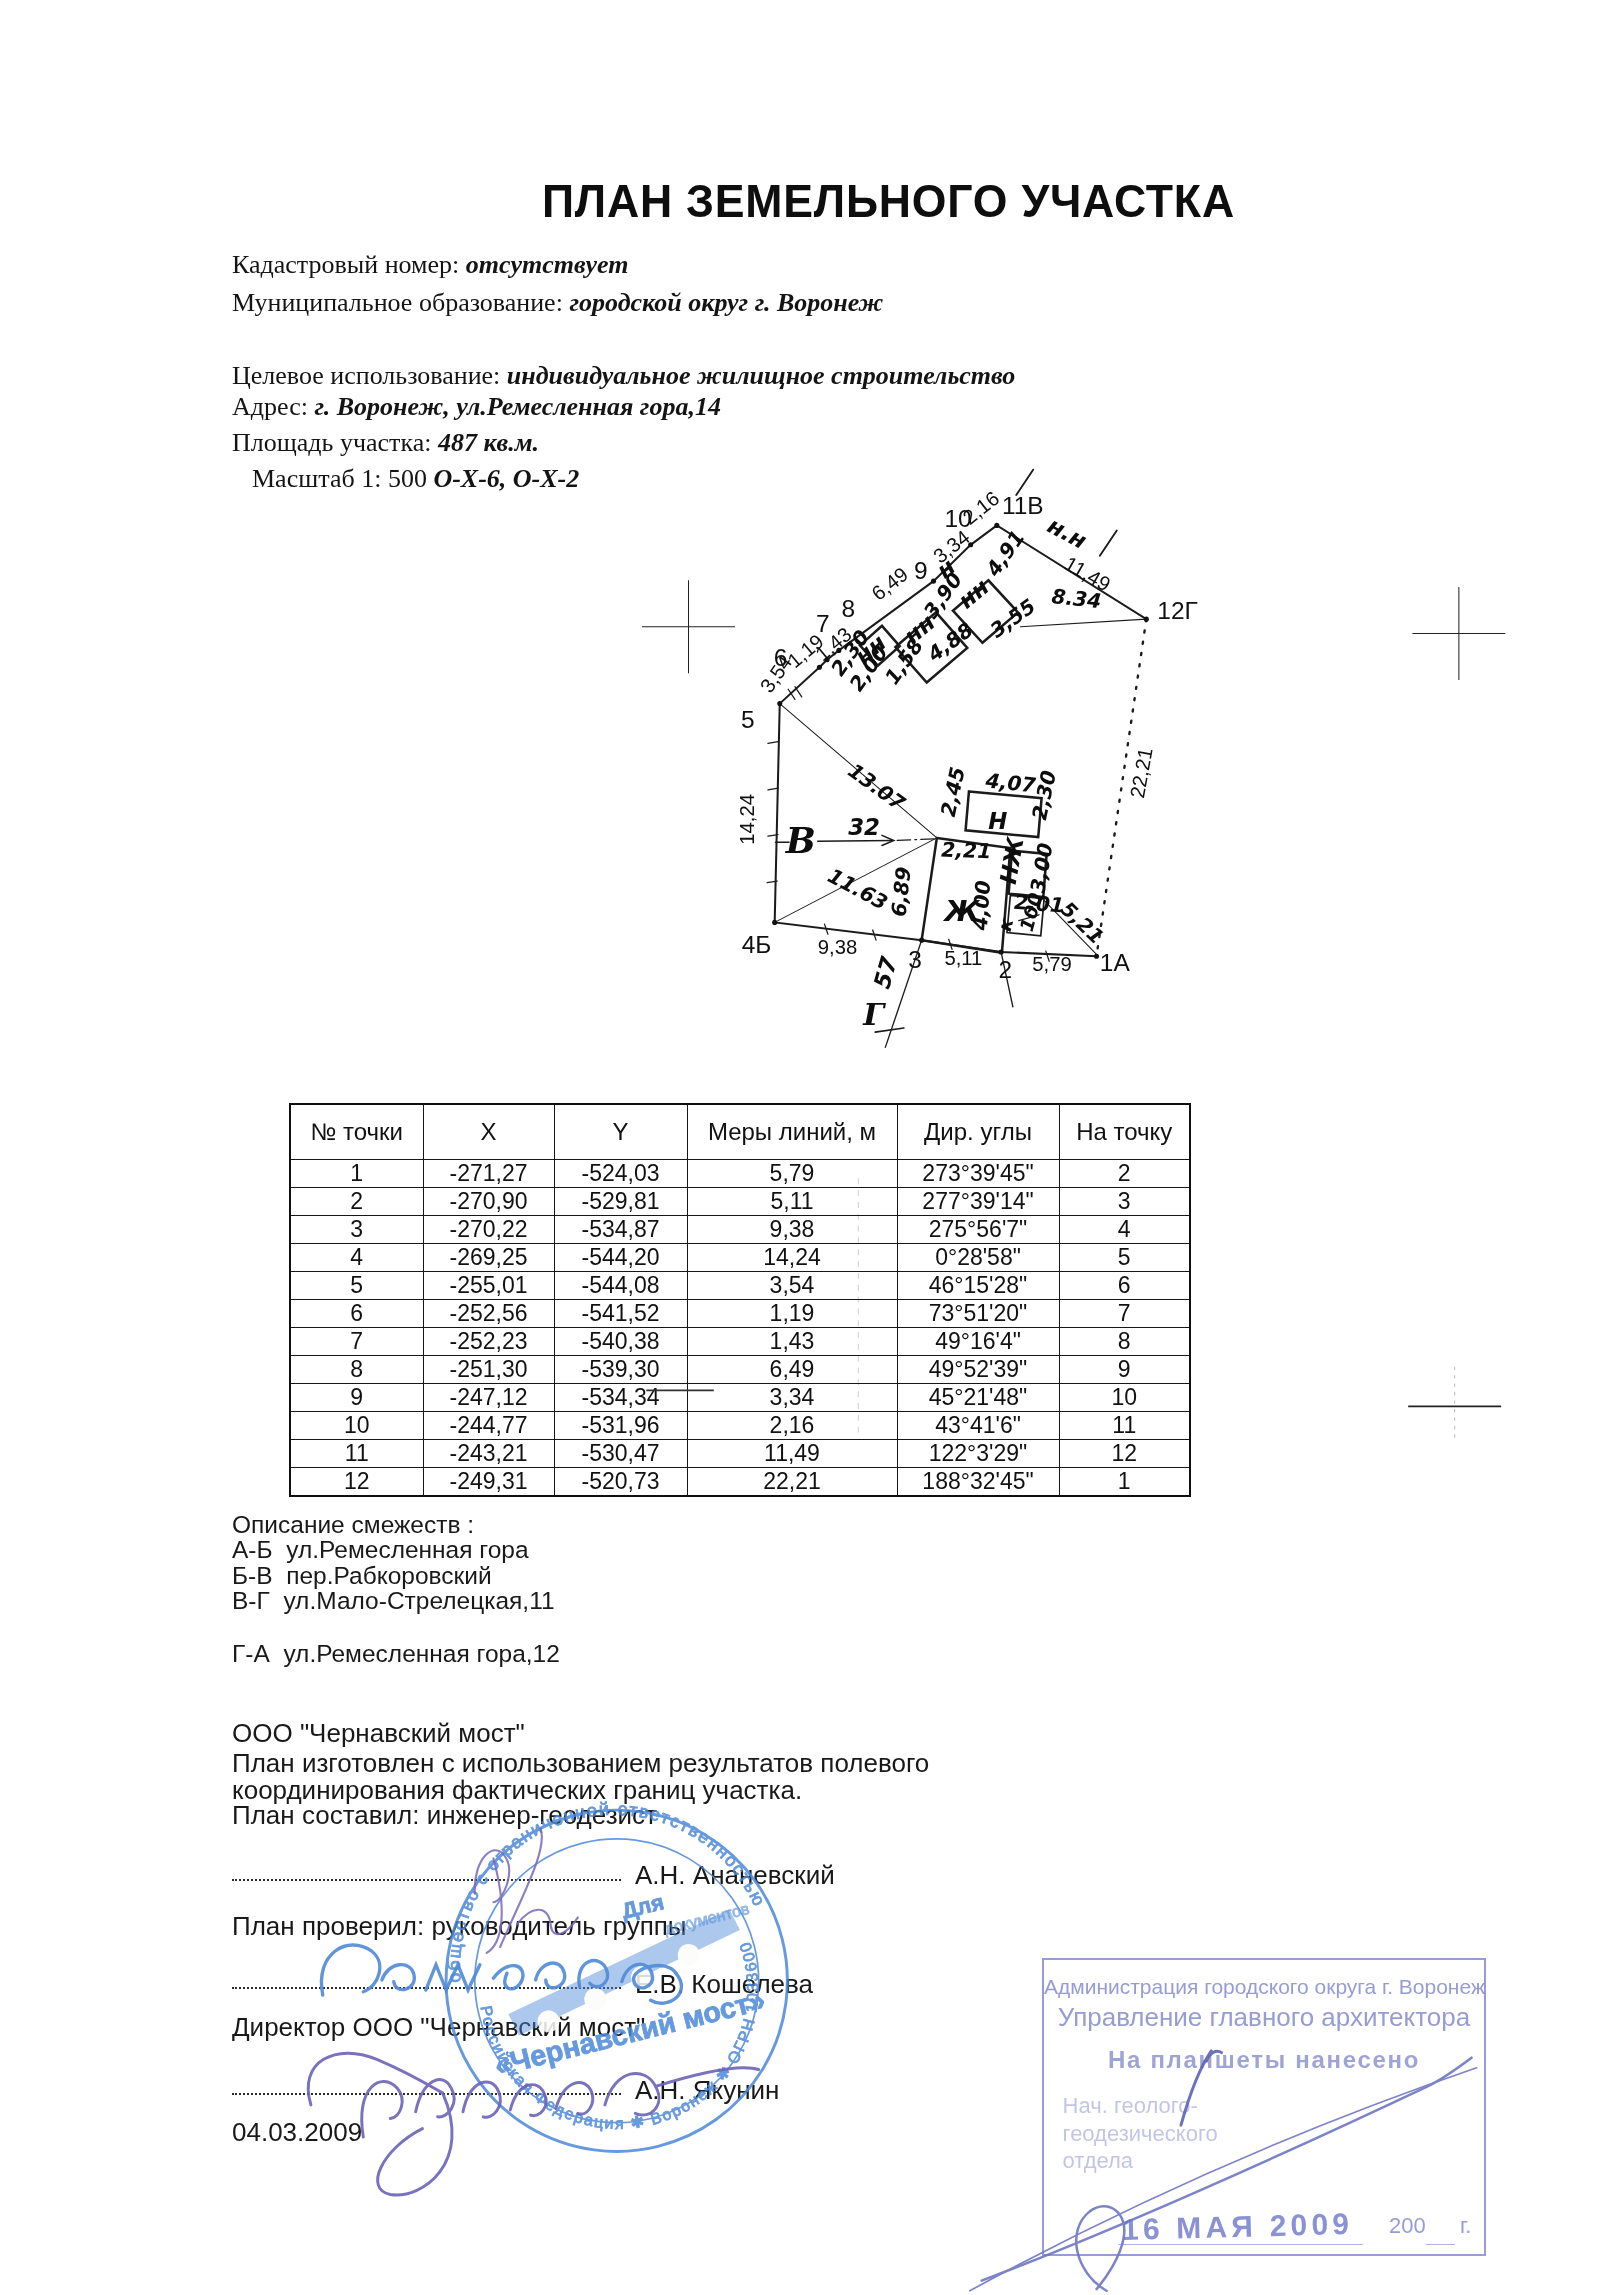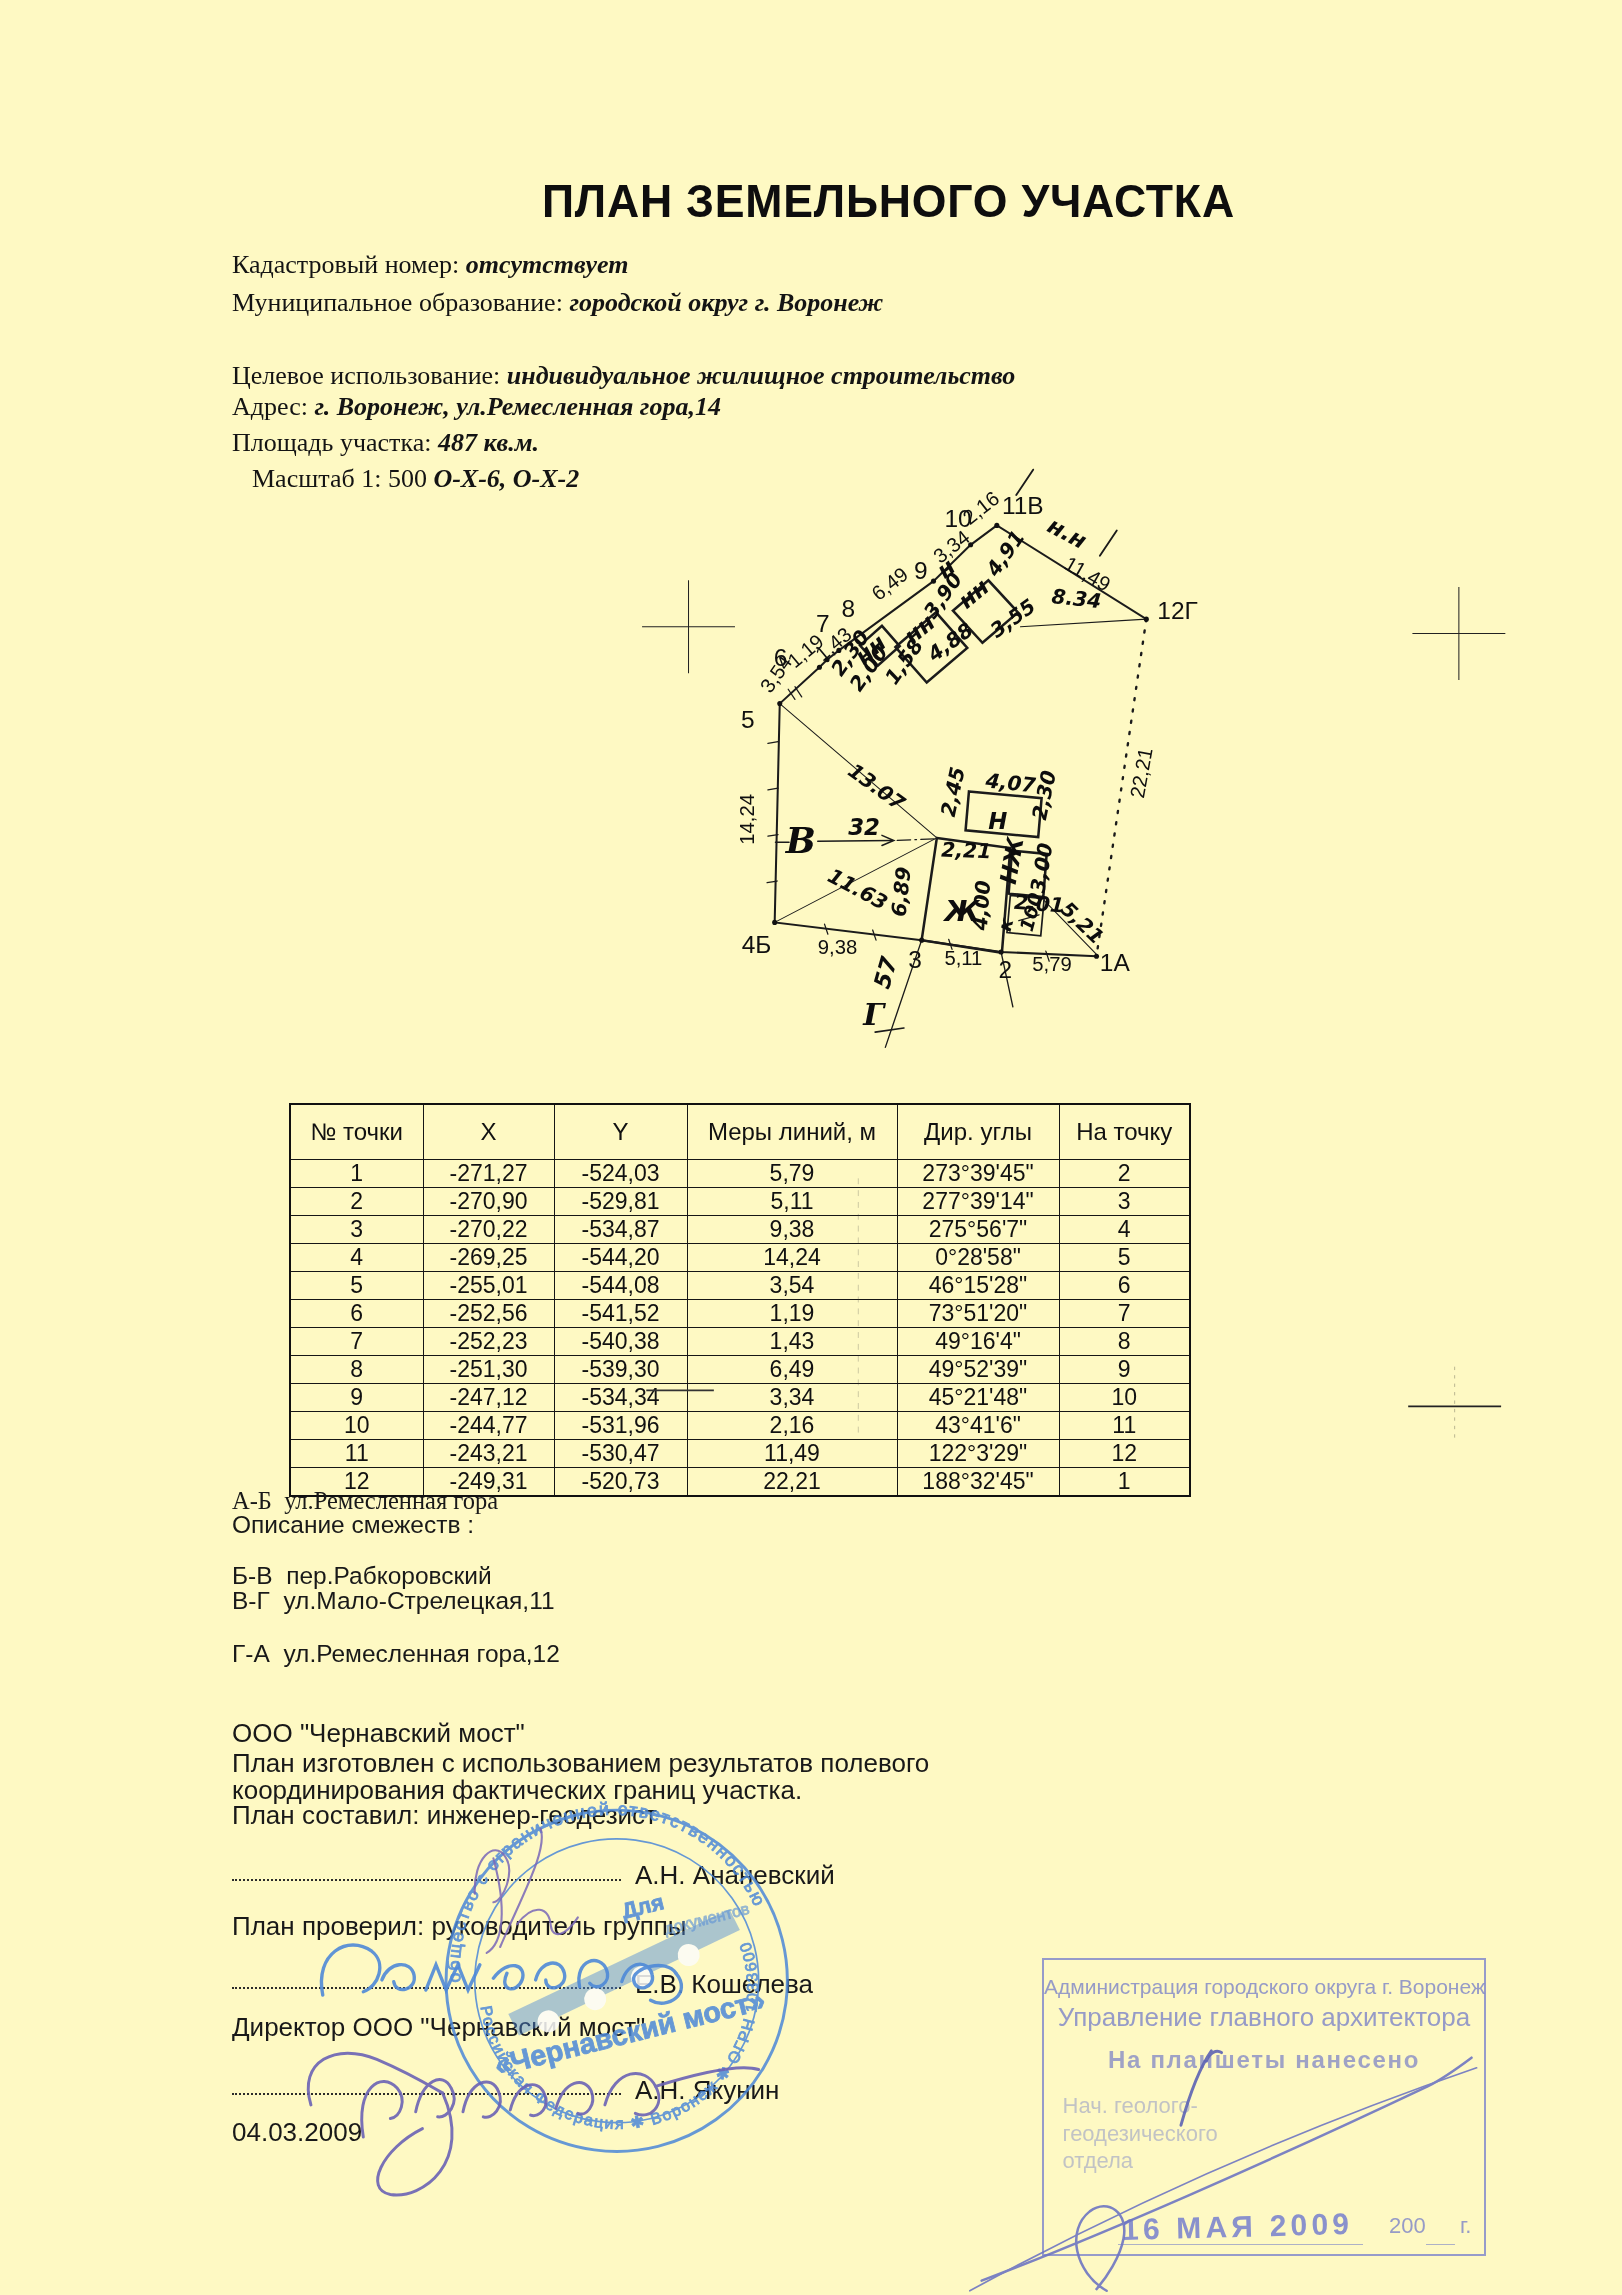--- a/index.html
+++ b/index.html
@@ -1,16 +1,16 @@
 <!DOCTYPE html>
 <html style="font-size:13.5px"><head>
 <meta charset="utf-8">
 <style>
   html,body{margin:0;padding:0;background:#e8e8e6;}
-  #page{position:relative;width:1622px;height:2295px;background:#fef9c3;overflow:hidden;
+  #page{position:relative;width:1622px;height:2295px;background:#ffffff;overflow:hidden;
         font-family:"Liberation Sans",sans-serif;color:#1a1a1a;}
   .abs{position:absolute;white-space:nowrap;}
   .title{font-family:"Liberation Sans",sans-serif;font-size:46px;font-weight:bold;
          letter-spacing:0.8px;color:#0e0e0e;transform:scaleX(.97);transform-origin:left;}
   .ser{font-family:"Liberation Serif",serif;font-size:26px;color:#141414;}
   .serval{font-weight:bold;font-style:italic;}
   .sans{font-family:"Liberation Sans",sans-serif;font-size:24.5px;color:#191919;}
   .fsans{font-family:"Liberation Sans",sans-serif;font-size:26px;color:#191919;}
   
   table.pts{border-collapse:collapse;table-layout:fixed;width:900px;
@@ -176,21 +176,21 @@
           <td>-249,31</td>
           <td>-520,73</td>
           <td>22,21</td>
           <td>188°32'45"</td>
           <td>1</td>
         </tr>
   </tbody>
     </table>
 
   <div class="abs sans" style="left:232px;top:1511px;">Описание смежеств :</div>
-  <div class="abs sans" style="left:232px;top:1487px;font-family:Liberation Serif, serif;">
+  <div class="abs sans" style="left:232px;top:1536px;">
     <span>А-Б</span>&nbsp;&nbsp;<span>ул.Ремесленная гора</span>
   </div>
   <div class="abs sans" style="left:232px;top:1562px;">
     <span>Б-В</span>&nbsp;&nbsp;<span>пер.Рабкоровский</span>
   </div>
   <div class="abs sans" style="left:232px;top:1587px;">
     <span>В-Г</span>&nbsp;&nbsp;<span>ул.Мало-Стрелецкая,11</span>
   </div>
   <div class="abs sans" style="left:232px;top:1640px;">
     <span>Г-А</span>&nbsp;&nbsp;<span>ул.Ремесленная гора,12</span>

